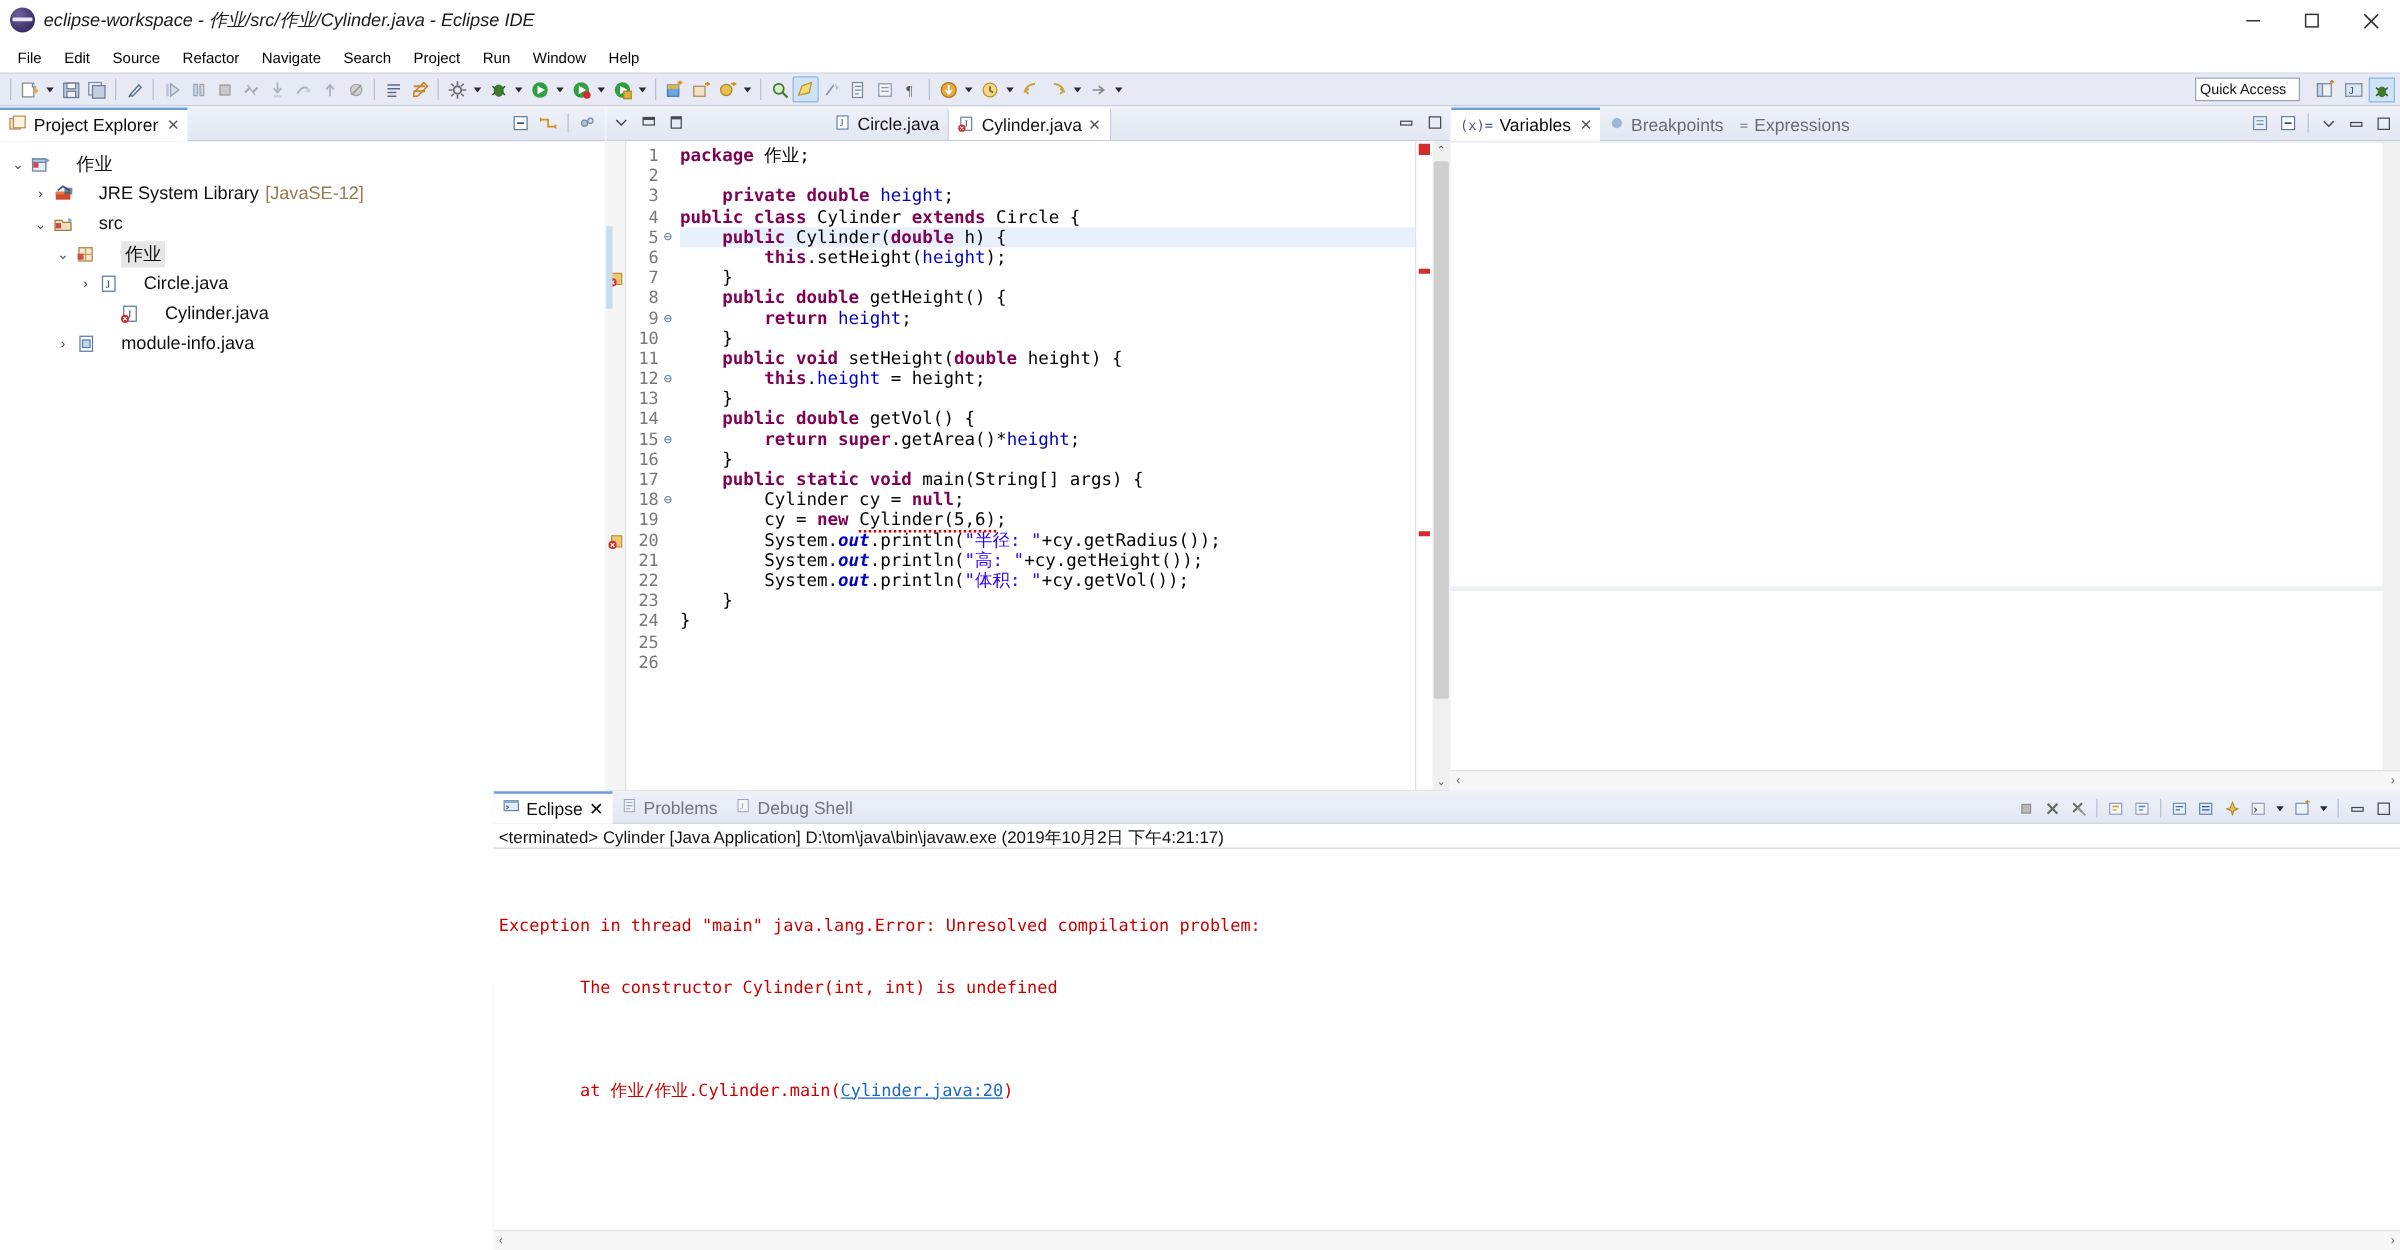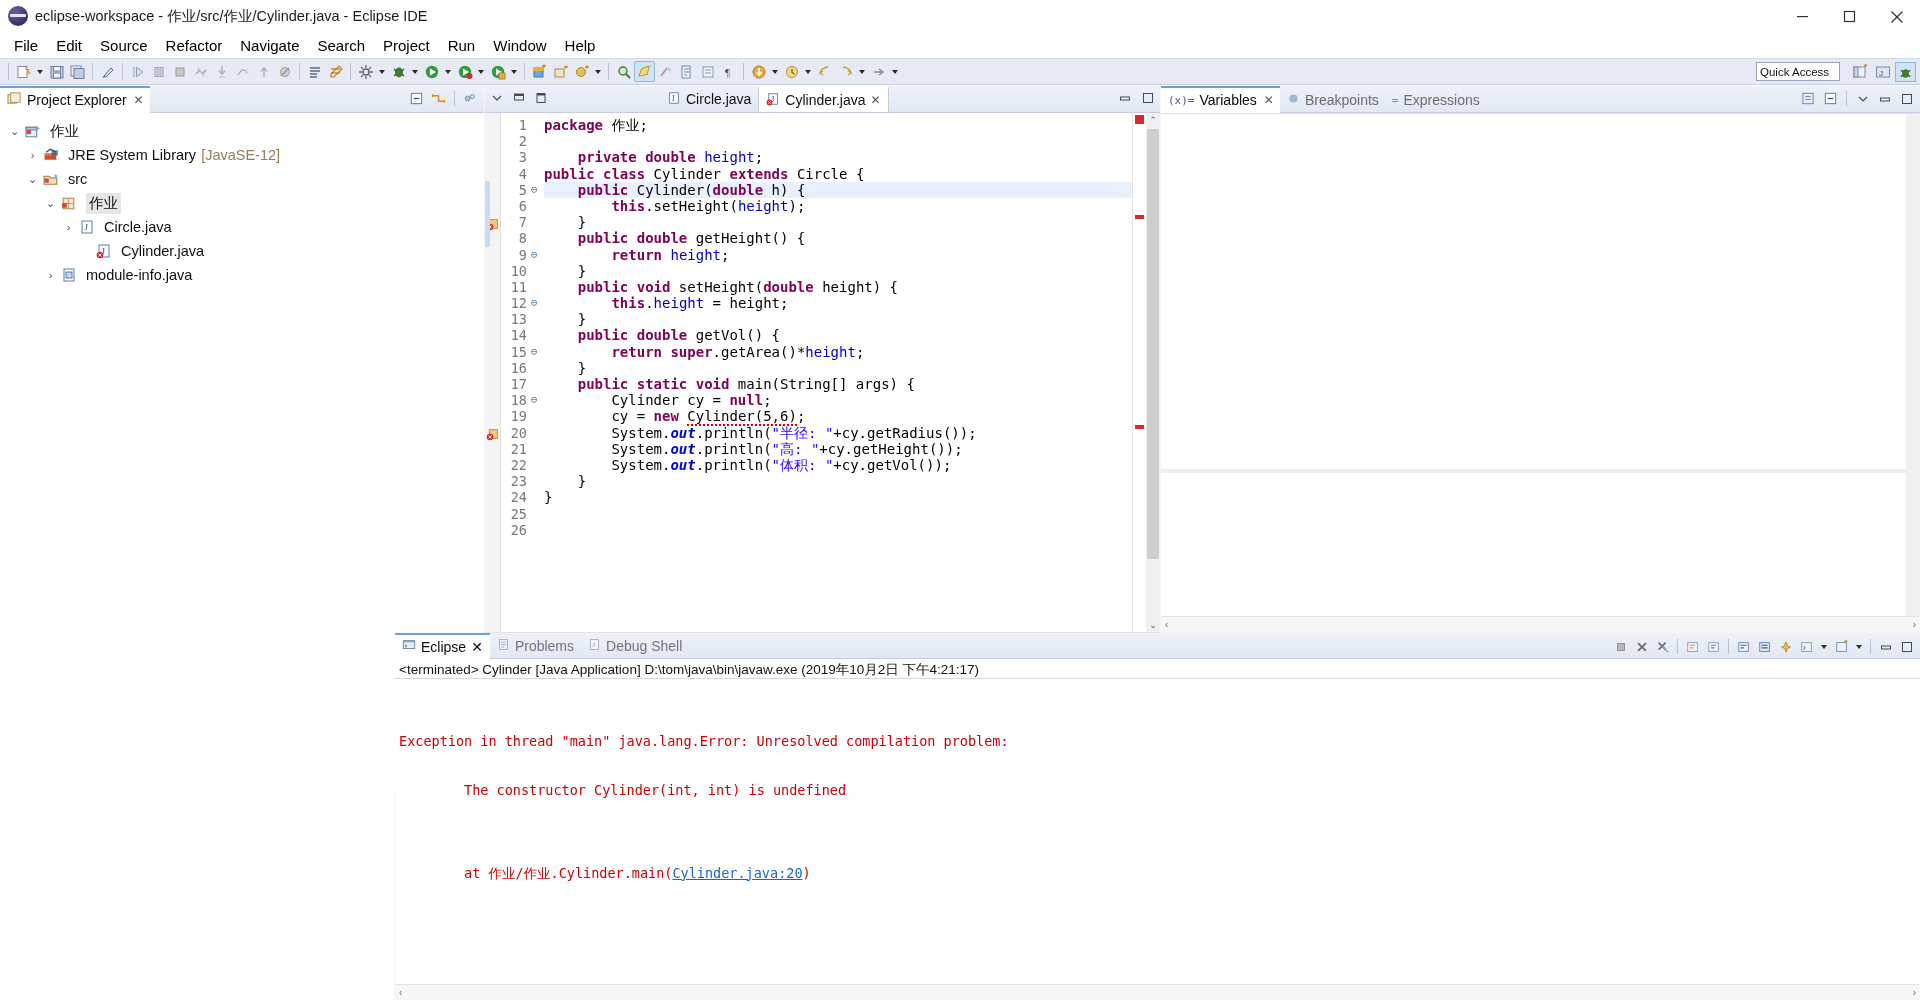--- a/index.html
+++ b/index.html
@@ -22,32 +22,32 @@
   .tb-icon {
     width: 20px; height: 20px; margin-left: 8px; margin-right: 7px;
     border-radius: 50%;
     background: radial-gradient(circle at 35% 30%, #6d5f9e 0%, #3b2f66 70%);
     position: relative; flex: none;
   }
   .tb-icon::after {
     content: ""; position: absolute; left: 2px; right: 2px; top: 8px; height: 3px;
     background: #e8e5f2; border-radius: 1px;
   }
-  .tb-title { font-size: 14.5px; color: #1a1a1a; white-space: nowrap; }
+  .tb-title { font-size: 14.5px; color: #1a1a1a; white-space: nowrap; font-style: italic; }
   .win-btns { position: absolute; right: 0; top: 0; height: 33px; display: flex; }
   .win-btn {
     width: 47px; height: 33px; display: flex; align-items: center; justify-content: center;
     font-size: 15px; color: #333;
   }
   .win-btn svg { display: block; }
 
   
   .menubar {
     height: 25px; background: #ffffff; display: flex; align-items: center;
-    padding-left: 5px; font-size: 15px; color: #000;
+    padding-left: 5px; font-size: 12px; color: #000;
   }
   .menu-item { padding: 3px 9px; white-space: nowrap; }
 
   
   .toolbar {
     height: 27px; background: #e7eaf4;
     border-top: 1px solid #d4d9e8; border-bottom: 1px solid #c9cfe0;
     display: flex; align-items: center; padding: 0 4px; position: relative;
   }
   .tgrp { display: flex; align-items: center; height: 22px; }
@@ -100,21 +100,21 @@
 
   .tree { padding: 6px 0 0 0; font-size: 14.5px; color: #101014; }
   .tnode {
     display: flex; align-items: center; height: 24px; padding-left: 6px; white-space: nowrap;
   }
   .tnode .twist {
     width: 17px; display: flex; align-items: center; justify-content: center;
     color: #4a4a52; font-size: 11px; flex: none;
   }
   .tnode .ticon { width: 20px; display:flex; align-items:center; justify-content:center; flex:none; }
-  .tlabel { margin-left: 7px; }
+  .tlabel { margin-left: 18px; }
   .tlabel.sel { background: #e6e6e6; padding: 1px 3px; }
   .tdim { color: #9a7a55; margin-left: 5px; }
 
   
   .editor-area { position: absolute; left: 485px; top: 0; width: 675px; height: 546px; background: #fff; }
   .edit-tabbar {
     height: 27px; background: linear-gradient(#eef1f8, #e2e7f2); position: relative;
     display: flex; align-items: flex-end; border-bottom: 1px solid #c6ccdc;
   }
   .etools { position: absolute; left: 4px; top: 4px; display: flex; gap: 7px; align-items: center; }

